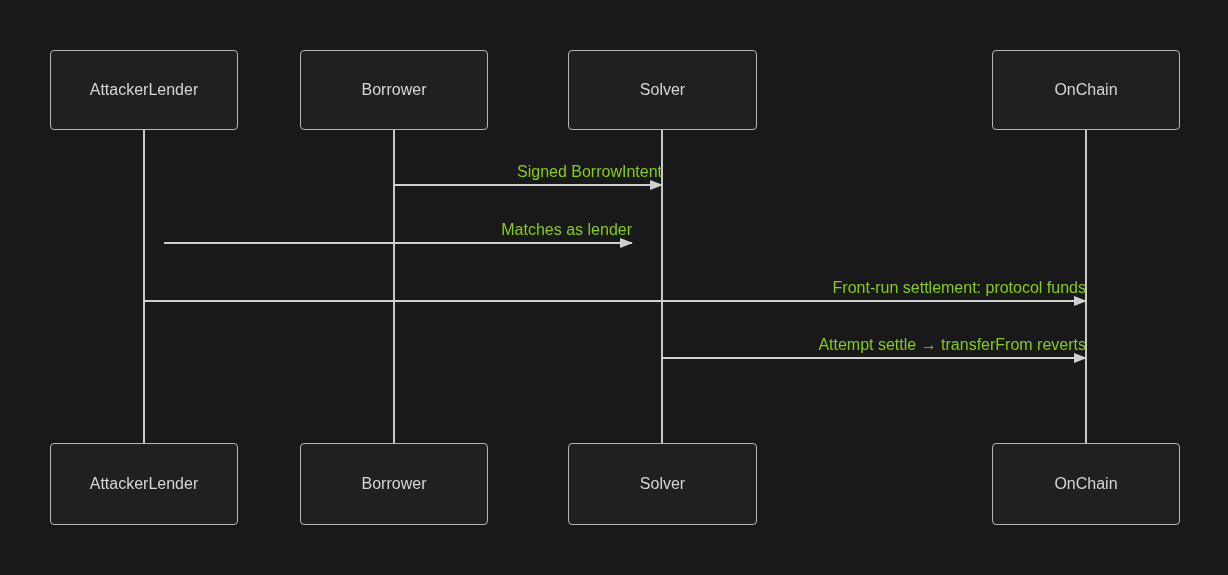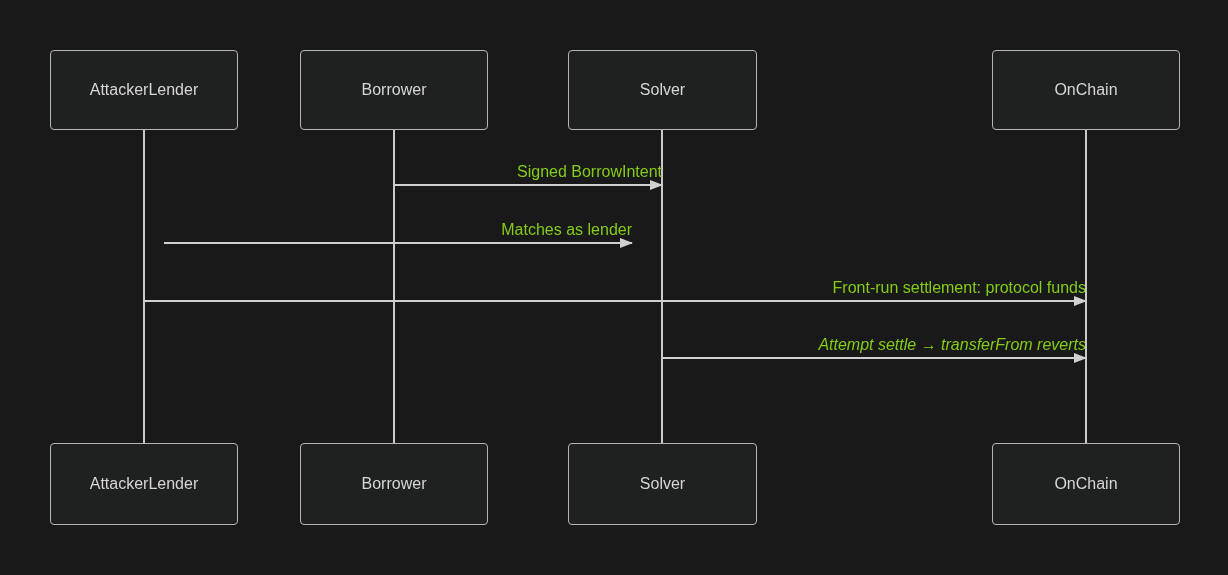--- a/index.html
+++ b/index.html
@@ -105,21 +105,21 @@
     </div>
   </div>
 
   <div class="message" style="left:144px; top:276px; width:942px;">
     <div class="label">Front-run settlement: protocol funds</div>
     <div class="line">
       <div class="arrowhead right"></div>
     </div>
   </div>
 
-  <div class="message" style="left:662px; top:333px; width:424px;font-style:italic;">
+  <div class="message" style="left:662px; top:333px; width:424px;">
     <div class="label">Attempt settle → transferFrom reverts</div>
     <div class="line">
       <div class="arrowhead right"></div>
     </div>
   </div>
 
 
   <div class="actor bottom" style="left:50px;  width:188px;">
     <span>AttackerLender</span>
   </div>

